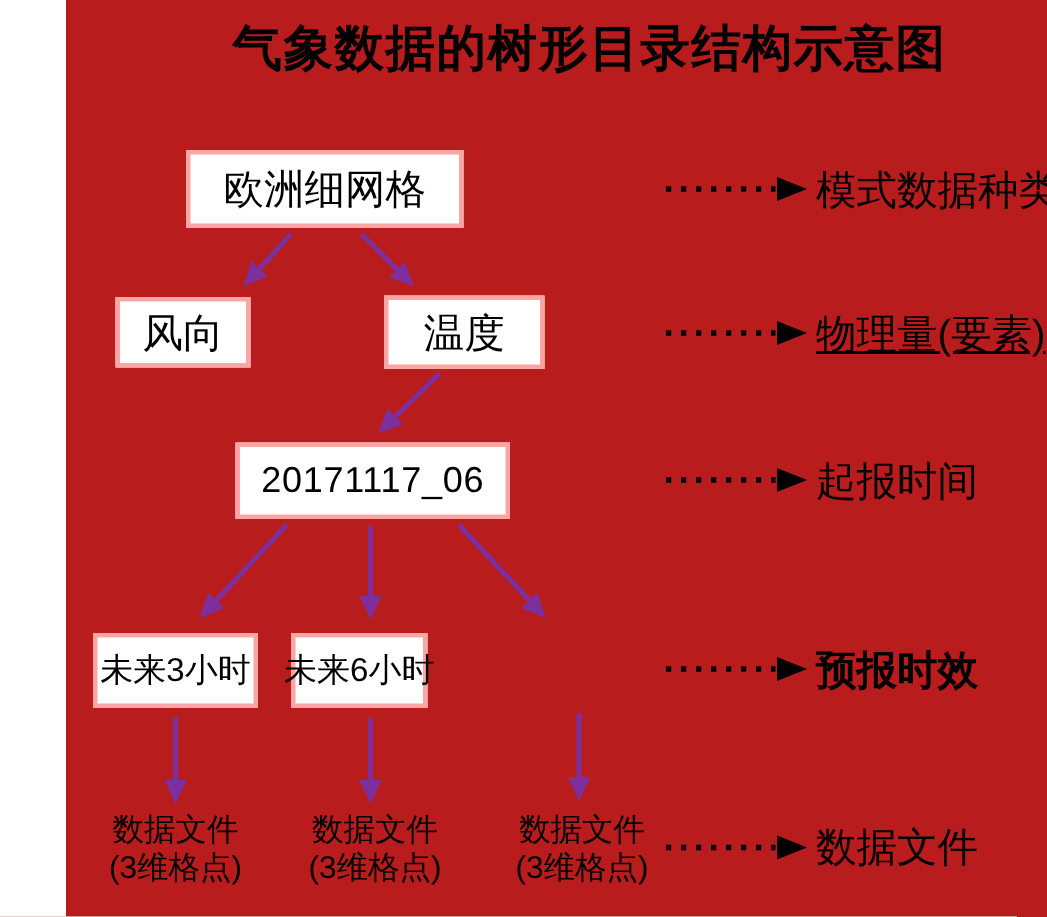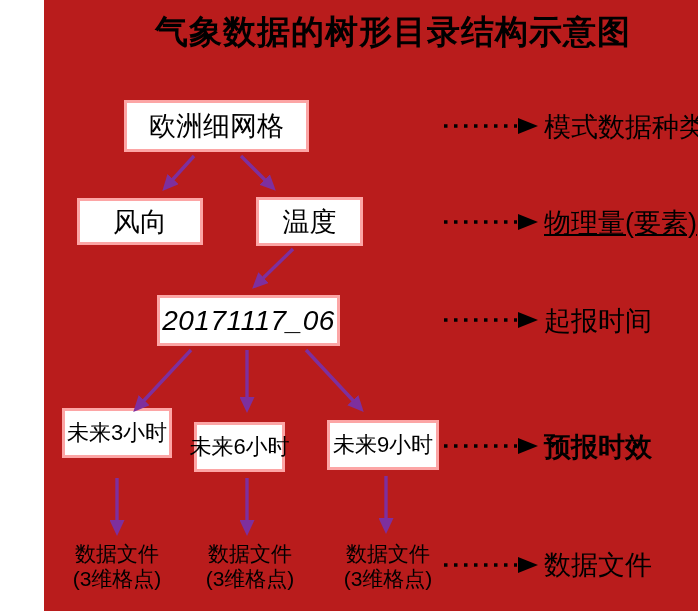--- a/index.html
+++ b/index.html
@@ -12,21 +12,21 @@
   .title {
     position:absolute; top:10px; left:0; width:698px;
     text-align:center; font-size:33px; font-weight:700; letter-spacing:1px;
   }
   .node {
     position:absolute; box-sizing:border-box; border:3px solid #fca5a5;
     background:#fff; display:flex; align-items:center; justify-content:center;
     font-size:27px; white-space:nowrap;
   }
   .node.small { font-size:22px; }
-  .node.date  { font-size:28px; letter-spacing:0.5px;font-style:italic; }
+  .node.date  { font-size:24px; letter-spacing:0.5px; }
   .file-block {
     position:absolute; width:130px; text-align:center;
     font-size:21px; line-height:25px; white-space:nowrap;
   }
   .legend-label {
     position:absolute; left:500px; width:198px; text-align:left;
     font-size:27px; white-space:nowrap;
   }
   svg.overlay { position:absolute; top:0; left:0; pointer-events:none; }
   .watermark {
@@ -38,43 +38,40 @@
 <body>
 
 <div class="canvas">
 
   <div class="title">气象数据的树形目录结构示意图</div>
 
   <div class="node" style="left:80px; top:100px; width:185px; height:52px;">
     <span>欧洲细网格</span>
   </div>
 
-  <div class="node" style="left:33px; top:198px; width:126px; height:47px;">
+  <div class="node" style="left:33px; top:198px; width:90px; height:47px;">
     <span>风向</span>
   </div>
 
   <div class="node" style="left:212px; top:197px; width:107px; height:49px;">
     <span>温度</span>
   </div>
 
   <div class="node date" style="left:113px; top:295px; width:183px; height:51px;">
     <span>20171117_06</span>
   </div>
 
-  <div class="node small" style="left:18px; top:408px; width:110px; height:50px;align-items:center;">
+  <div class="node small" style="left:18px; top:422px; width:110px; height:50px;align-items:center;">
     <span>未来3小时</span>
   </div>
 
   <div class="node small" style="left:150px; top:422px; width:91px; height:50px;">
     <span>未来6小时</span>
   </div>
 
-  <div class="node small" style="left:283px; top:420px; width:112px; height:50px;">
-    <span>未来9小时</span>
-  </div>
 
   <div class="file-block" style="left:8px; top:541px;">
     <div>数据文件</div>
     <div>(3维格点)</div>
   </div>
   <div class="file-block" style="left:141px; top:541px;">
     <div>数据文件</div>
     <div>(3维格点)</div>
   </div>
   <div class="file-block" style="left:279px; top:541px;">

